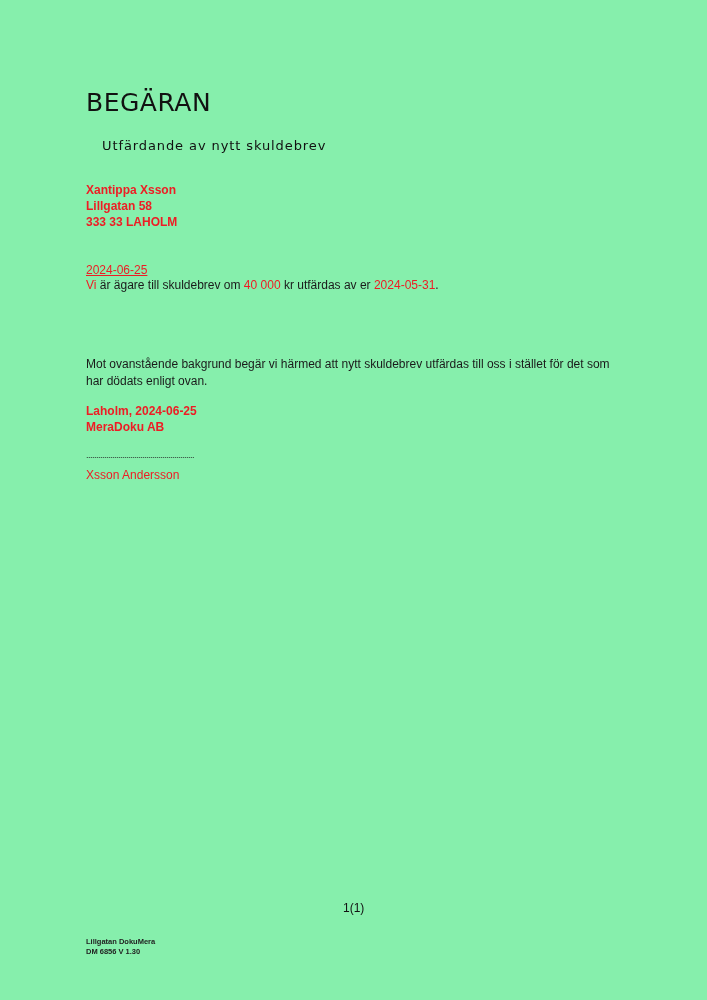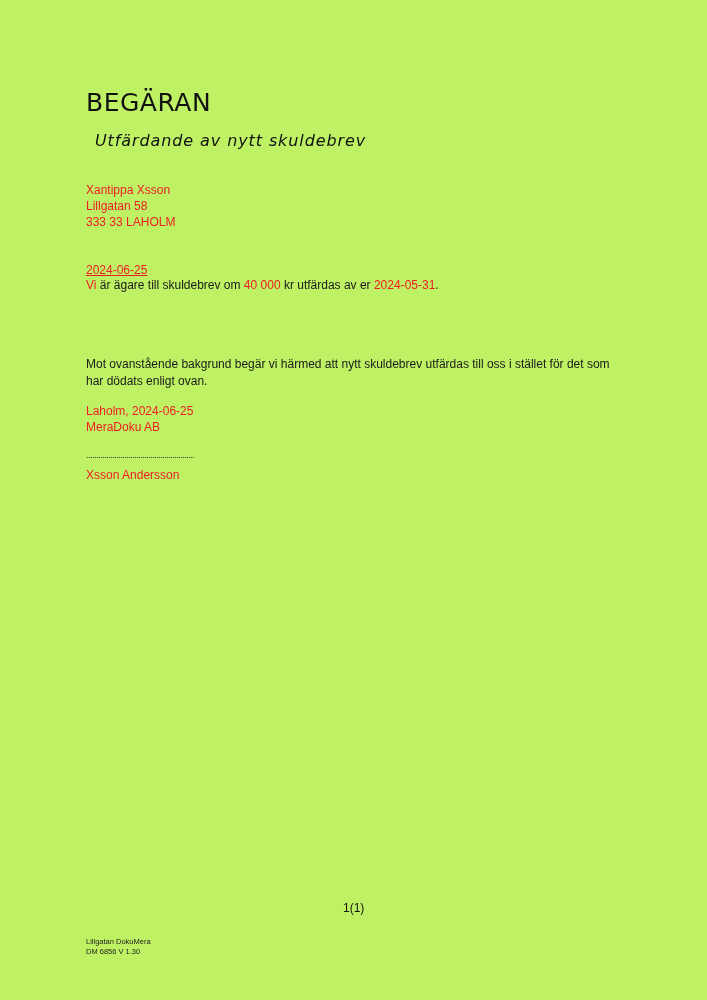--- a/index.html
+++ b/index.html
@@ -12,53 +12,52 @@
       height: 1000px;
       position: relative;
       overflow: hidden;
       font-family: "Liberation Sans", "DejaVu Sans", sans-serif;
       color: #1a1a1a;
     }
     .page {
       position: absolute;
       left: 0; top: 0;
       width: 707px; height: 1000px;
-      background: #bef264;
+      background: #86efac;
     }
     .title {
       position: absolute;
       left: 86px;
       top: 88px;
       font-size: 25px;
       letter-spacing: 0.5px;
       color: #111111;
       font-family: "DejaVu Sans", sans-serif;
       font-weight: normal;
       margin: 0;
     }
     .subtitle {
       position: absolute;
       left: 86px;
       top: 122px;
-      font-size: 16px;
+      font-size: 13px;
       letter-spacing: 0.9px;
       color: #111111;
       font-family: "DejaVu Sans", sans-serif;
-      margin: 9px;
-      font-style: italic;
+      margin: 16px;
     }
     .block {
       position: absolute;
       left: 86px;
       font-size: 12px;
       line-height: 16px;
       margin: 0;
     }
     .red { color: #ee1c24; }
-    .line { display: block; white-space: nowrap; }
+    .line { display: block; white-space: nowrap; font-weight: bold; }
     .para {
       position: absolute;
       left: 86px;
       width: 540px;
       font-size: 12px;
       line-height: 17px;
       margin: 0;
       color: #1a1a1a;
     }
     .dots {

